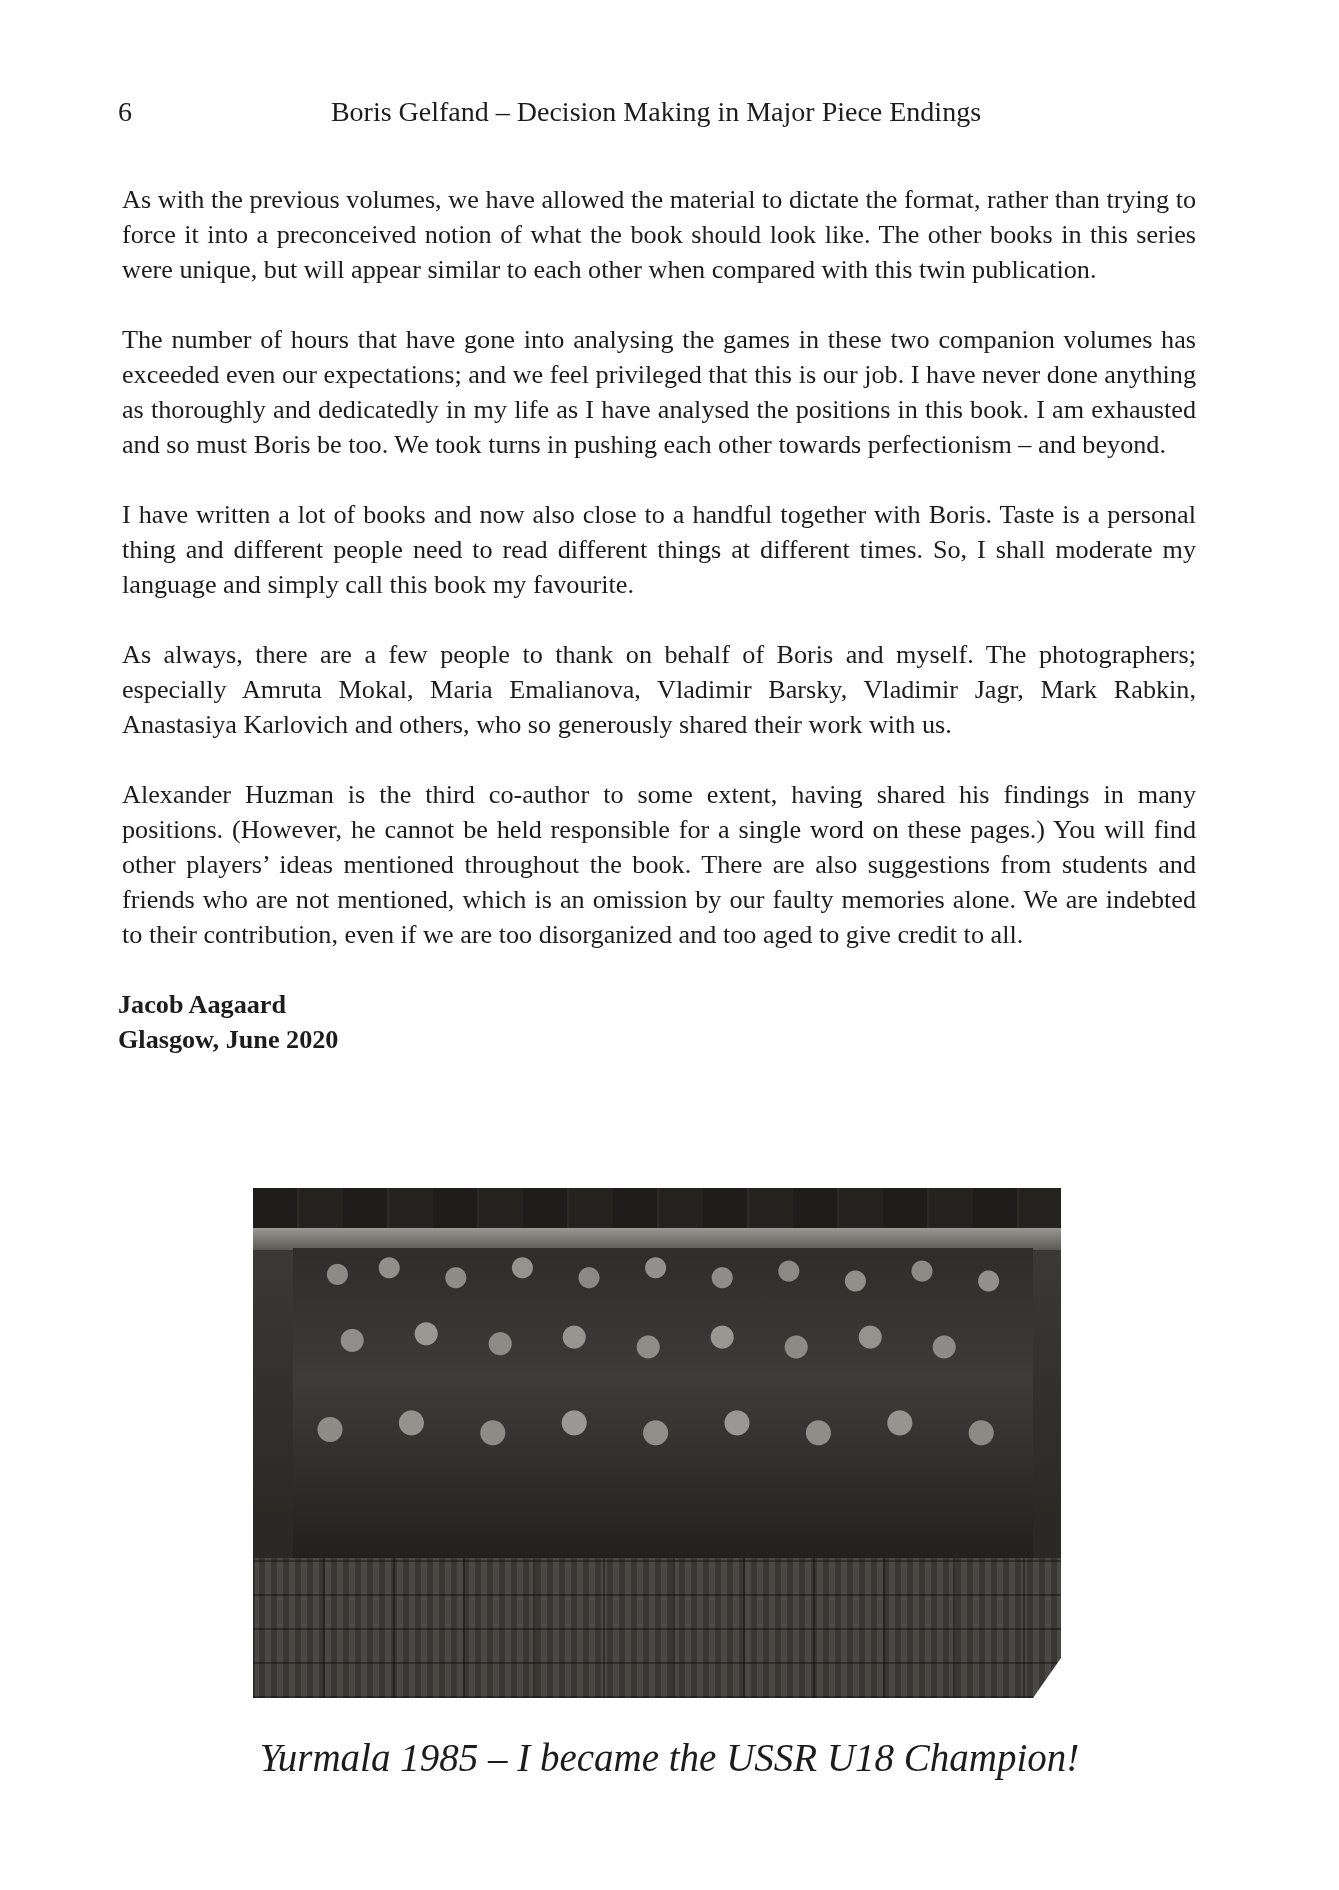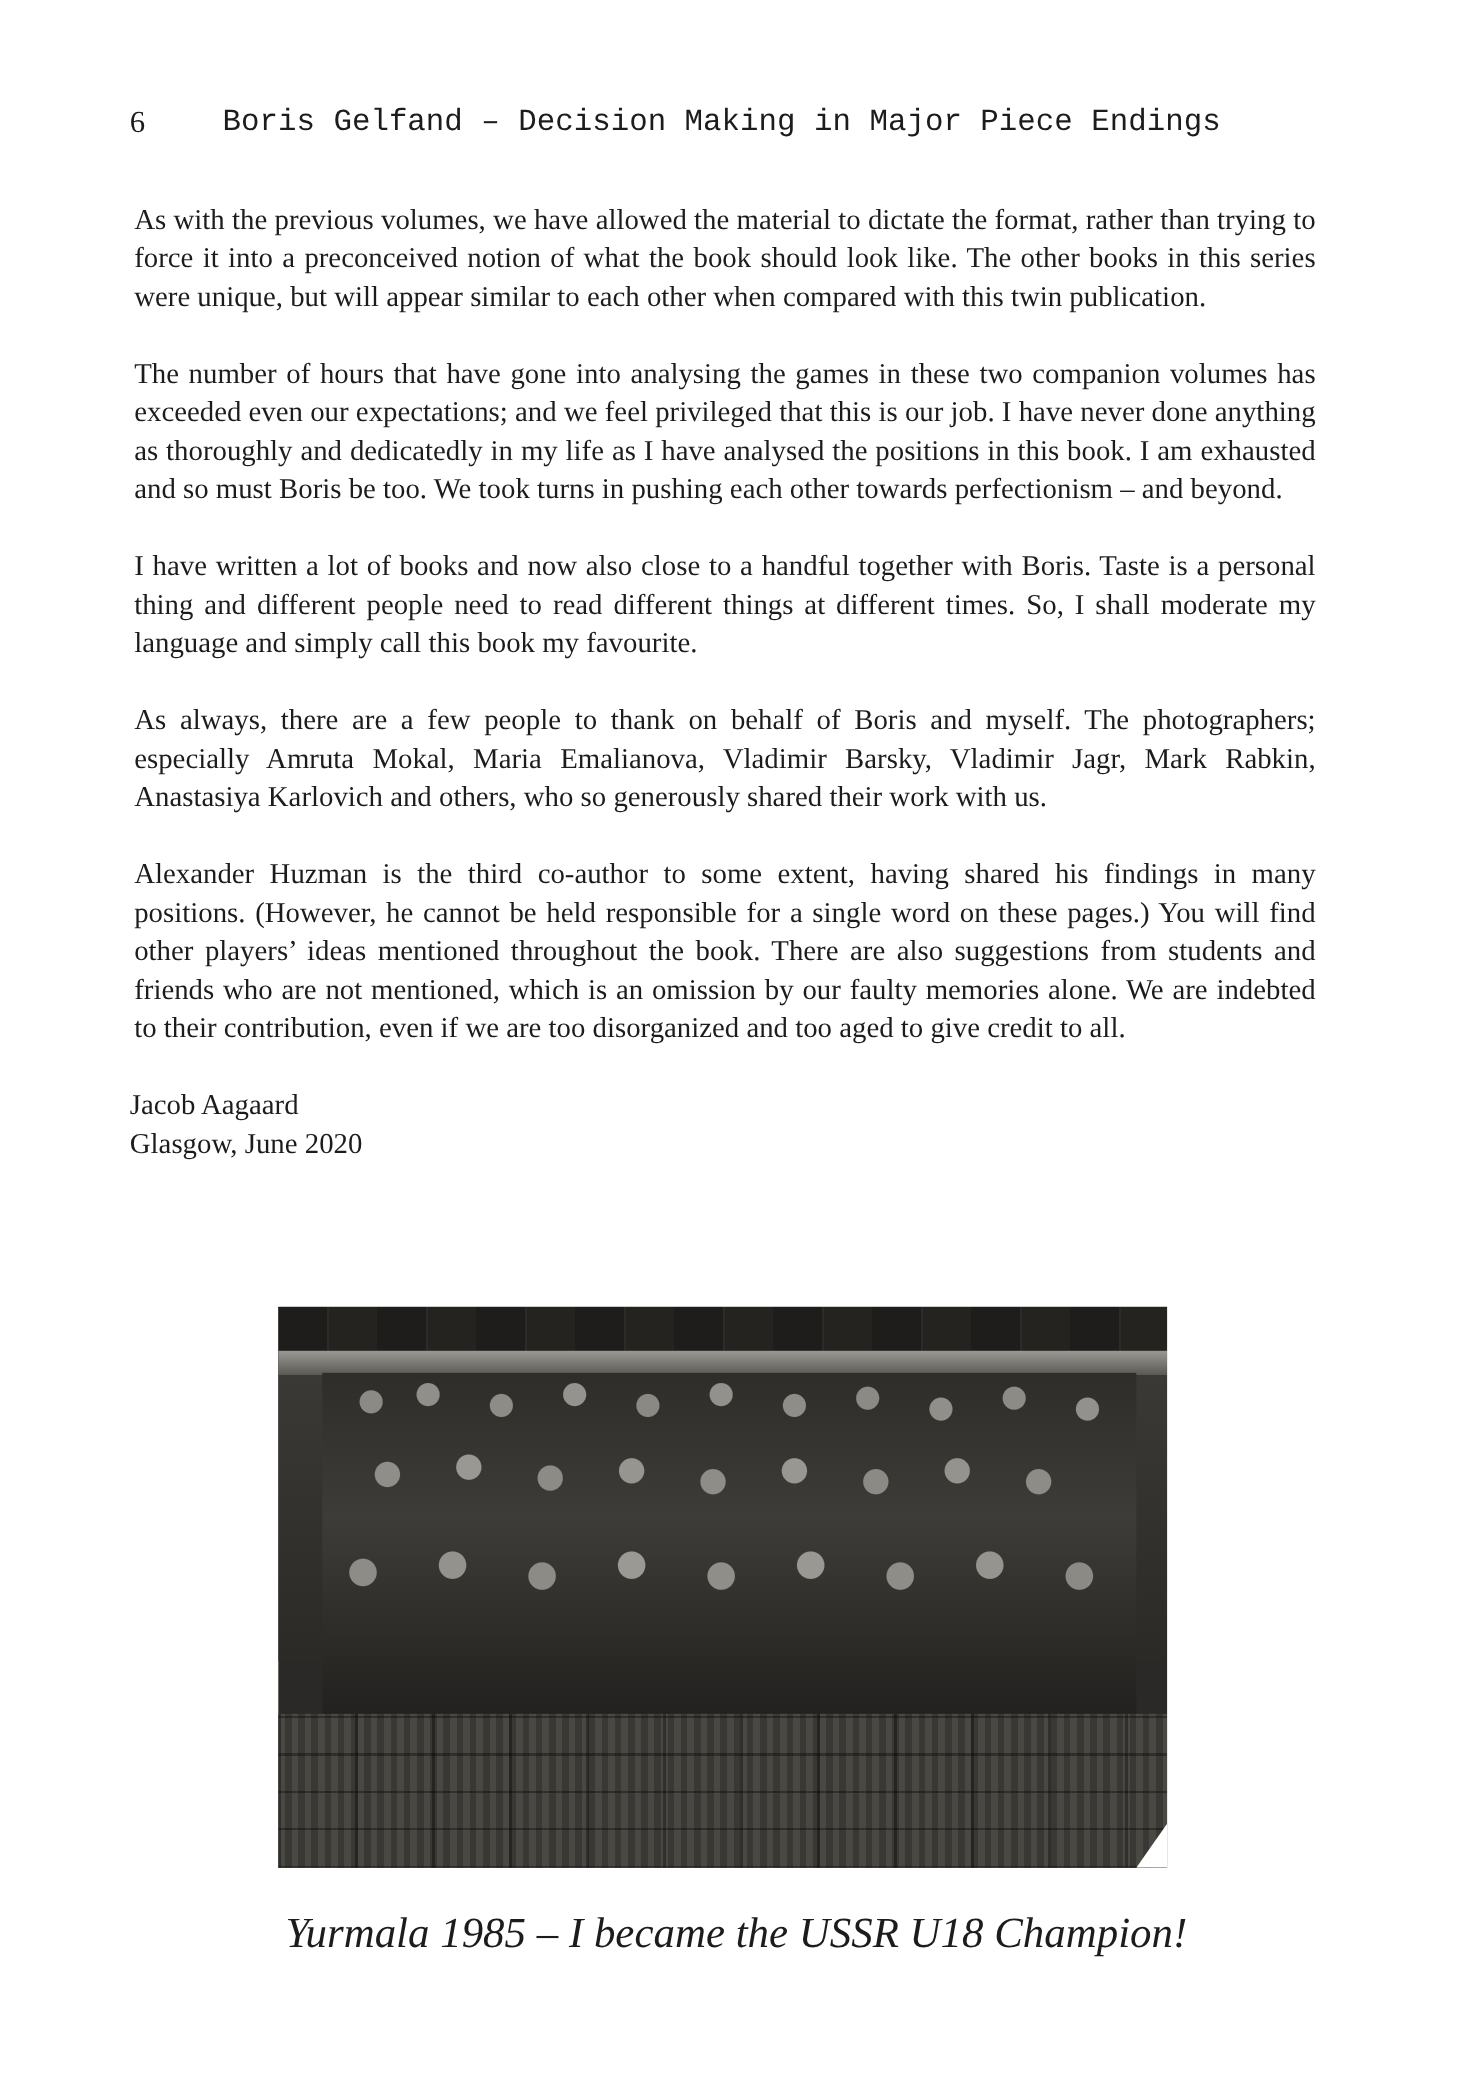--- a/index.html
+++ b/index.html
@@ -6,28 +6,28 @@
   body {
     width: 1339px; height: 1890px; position: relative; overflow: hidden;
     font-family: "Liberation Serif", "DejaVu Serif", serif;
     color: #1c1c1c;
   }
   .running-head {
     position: absolute; top: 92px; left: 118px; width: 1080px; height: 40px;
     font-size: 28px; line-height: 40px;
   }
   .running-head .page-num { position: absolute; left: 0; top: 0; }
-  .running-head .title { position: absolute; left: 0; right: 4px; top: 0; text-align: center; font-family: Liberation Mono, monospace; }
+  .running-head .title { position: absolute; left: 0; right: 4px; top: 0; text-align: center; }
   .body-text {
     position: absolute; left: 118px; top: 182px; width: 1078px;
     font-size: 26.2px; line-height: 35px; text-align: justify;
   }
   .body-text p { margin: 0 0 35px 4px; }
   .signature { margin-top: 0; }
-  .signature div { line-height: 35px; }
+  .signature div { line-height: 35px; font-weight: bold; }
   .photo {
     position: absolute; left: 253px; top: 1188px; width: 808px; height: 510px;
     background: #2a2927; overflow: hidden;
   }
   .photo .wall {
     position: absolute; left: 0; top: 0; width: 100%; height: 40px;
     background: repeating-linear-gradient(90deg, #1e1d1b 0 44px, #2c2b28 44px 46px, #24231f 46px 90px);
   }
   .photo .ceiling {
     position: absolute; left: 0; top: 40px; width: 100%; height: 22px;

